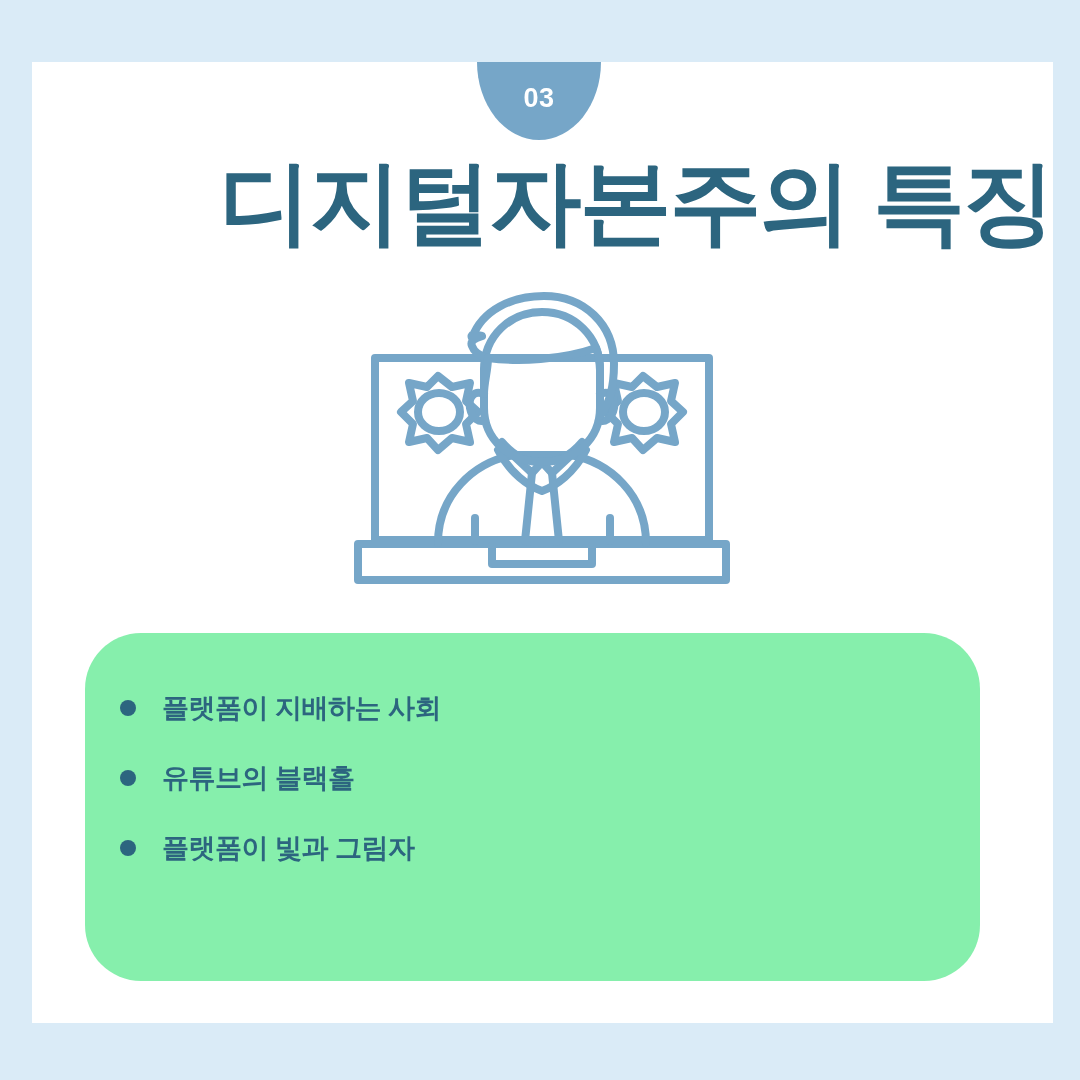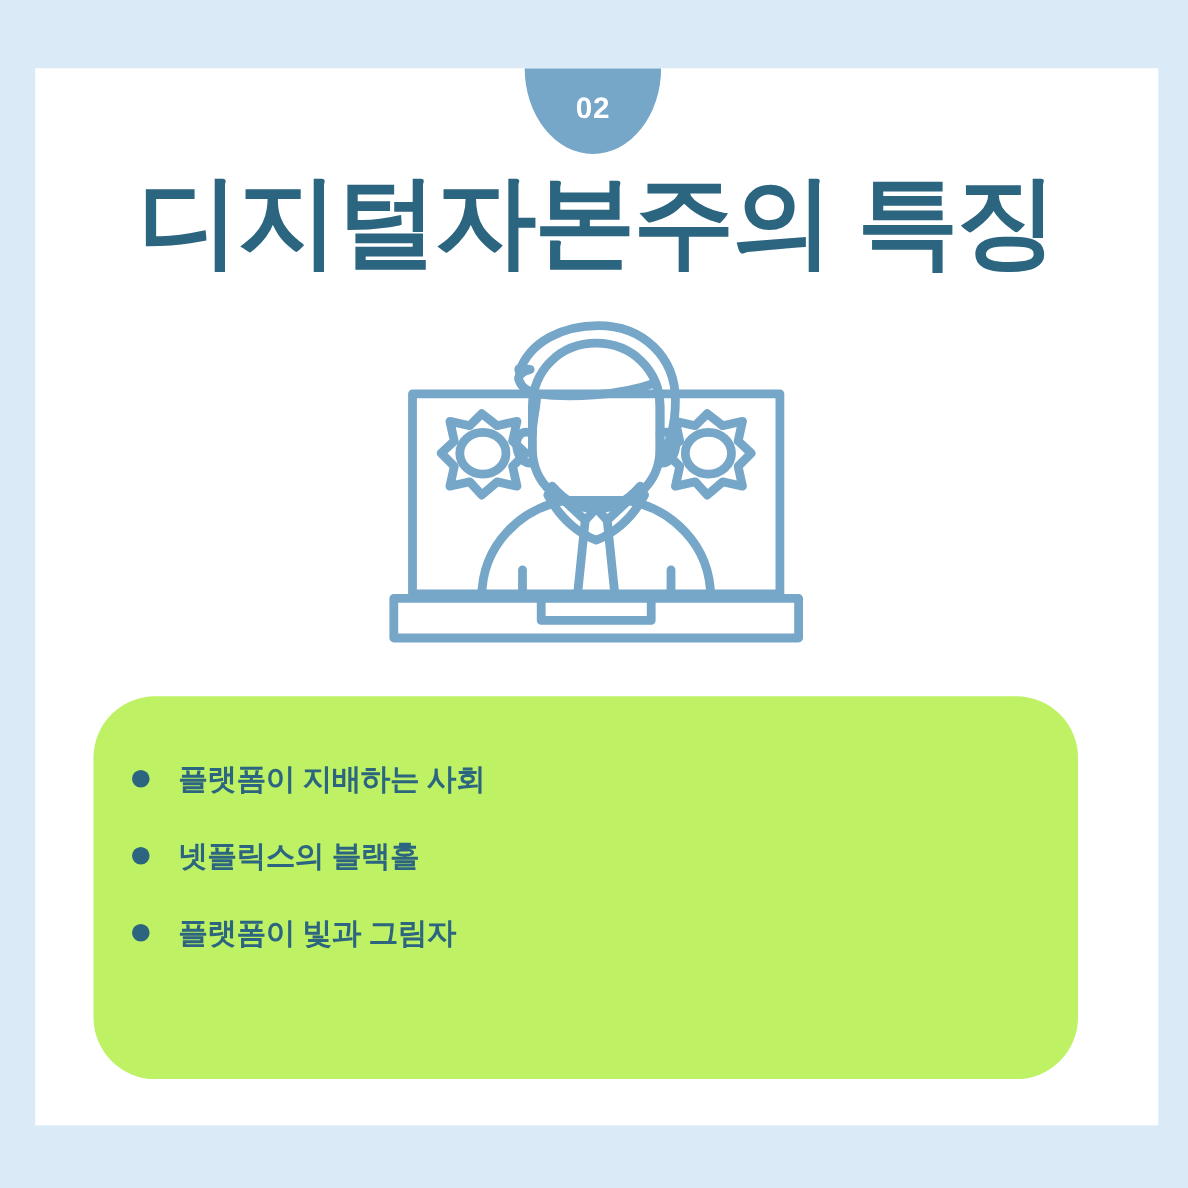--- a/index.html
+++ b/index.html
@@ -55,21 +55,21 @@
     line-height: 1;
     padding-bottom: 6px;
   }
 
   
   .title {
     position: absolute;
     left: 0;
     top: 90px;
     width: 1021px;
-    text-align: center;
+    text-align: right;
     color: #2c657f;
     font-size: 92px;
     font-weight: 900;
     letter-spacing: -2px;
     line-height: 1.1;
     font-family: "Liberation Sans", sans-serif;
     white-space: nowrap;
   }
 
   
@@ -82,21 +82,21 @@
   }
   .illustration svg { display: block; width: 100%; height: 100%; }
 
   
   .list-panel {
     position: absolute;
     left: 53px;          
     top: 571px;          
     width: 895px;
     height: 348px;
-    background: #bef264;
+    background: #86efac;
     border-radius: 56px;
     box-sizing: border-box;
     padding: 40px 0 0 35px;
   }
 
   .bullet-row {
     display: flex;
     align-items: center;
     height: 70px;
   }
@@ -118,21 +118,21 @@
   }
 </style>
 </head>
 <body>
 
 <div id="slide">
 
   <div class="card">
 
     <div class="badge">
-      <span class="badge-number">02</span>
+      <span class="badge-number">03</span>
     </div>
 
     <div class="title">디지털자본주의 특징</div>
 
     <div class="illustration">
       <svg viewBox="0 0 400 310" xmlns="http://www.w3.org/2000/svg" fill="none" stroke="#76a6c8" stroke-width="8" stroke-linecap="round" stroke-linejoin="round">
 
         <g>
           <path d="M33 68 L33 250 L367 250 L367 68 L33 68 Z"></path>
         </g>
@@ -206,21 +206,21 @@
 
     <div class="list-panel">
 
       <div class="bullet-row">
         <span class="bullet-dot"></span>
         <span class="bullet-text">플랫폼이 지배하는 사회</span>
       </div>
 
       <div class="bullet-row">
         <span class="bullet-dot"></span>
-        <span class="bullet-text">넷플릭스의 블랙홀</span>
+        <span class="bullet-text">유튜브의 블랙홀</span>
       </div>
 
       <div class="bullet-row">
         <span class="bullet-dot"></span>
         <span class="bullet-text">플랫폼이 빛과 그림자</span>
       </div>
 
 
     </div>
 

